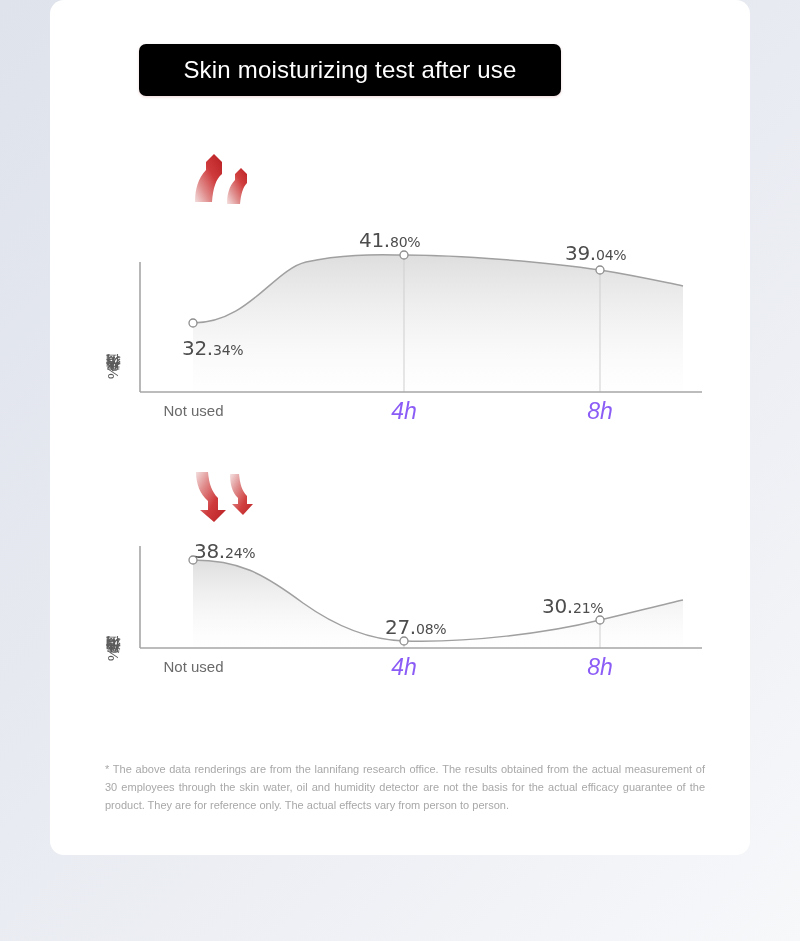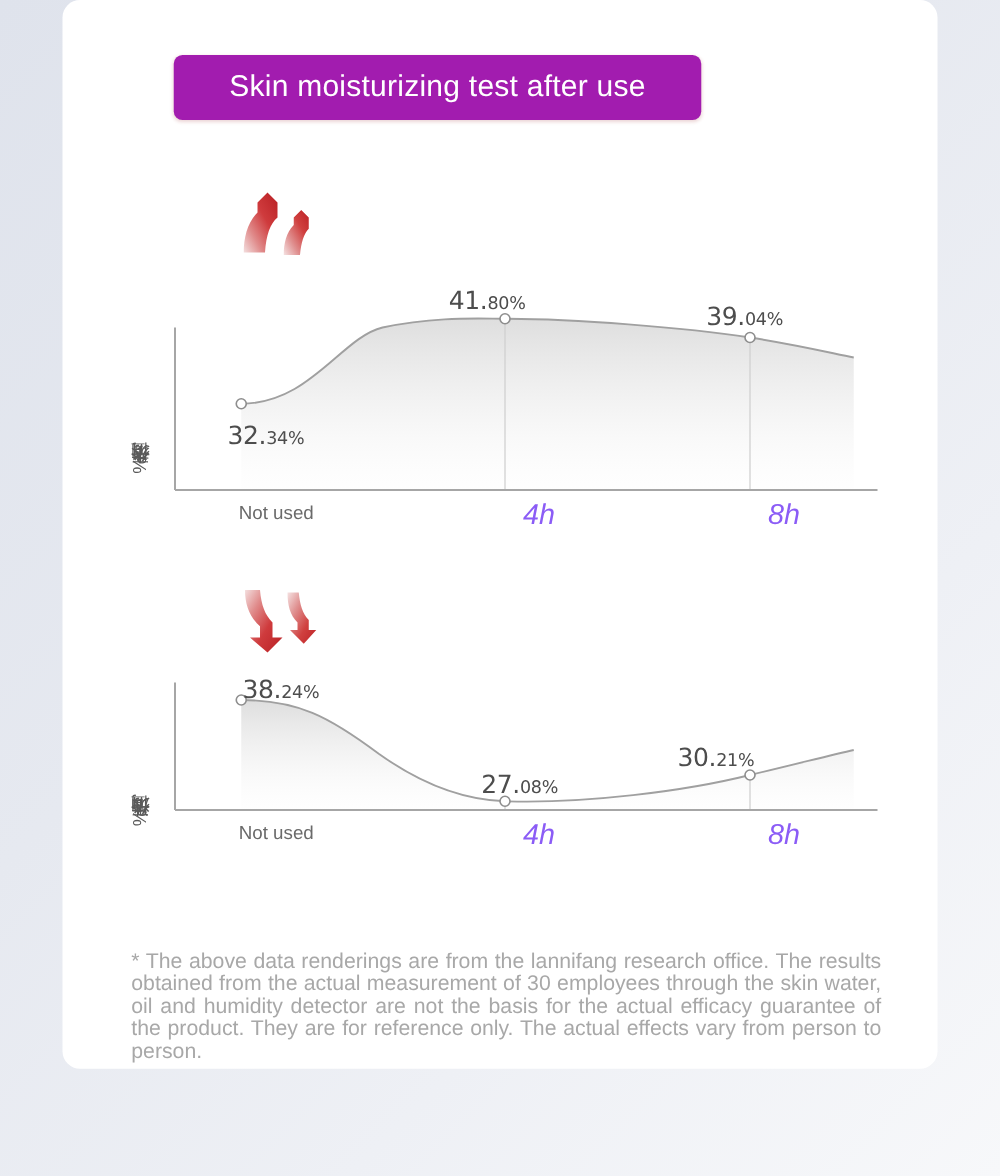--- a/index.html
+++ b/index.html
@@ -28,21 +28,21 @@
     border-radius: 14px;
   }
 
   
   .title-banner {
     position: absolute;
     left: 139px;
     top: 44px;
     width: 422px;
     height: 52px;
-    background: #a21caf;
+    background: #000000;
     border-radius: 7px;
     display: flex;
     align-items: center;
     justify-content: center;
     box-shadow: 0 1px 3px rgba(150,20,28,0.18);
   }
   .title-banner .title-text {
     color: #ffffff;
     font-size: 24px;
     letter-spacing: 0.2px;
@@ -101,31 +101,31 @@
   }
   .vlabel .int { font-size: 20px; letter-spacing: -0.3px; }
   .vlabel .dec { font-size: 14px; letter-spacing: -0.2px; }
 
   
   .xlabel {
     position: absolute;
     font-size: 15px;
     color: #6a6a6a;
     white-space: nowrap;
-    text-align: right;
+    text-align: center;
   }
   .xlabel.big { font-size: 23px; color: #8b5cf6; font-style: italic; }
 
   
   .footnote {
     position: absolute;
     left: 105px;
     top: 760px;
     width: 600px;
-    font-size: 17px;
+    font-size: 11px;
     line-height: 18px;
     color: #a8a8a8;
     text-align: justify;
   }
 </style>
 </head>
 <body>
 
 <div id="page">
 

